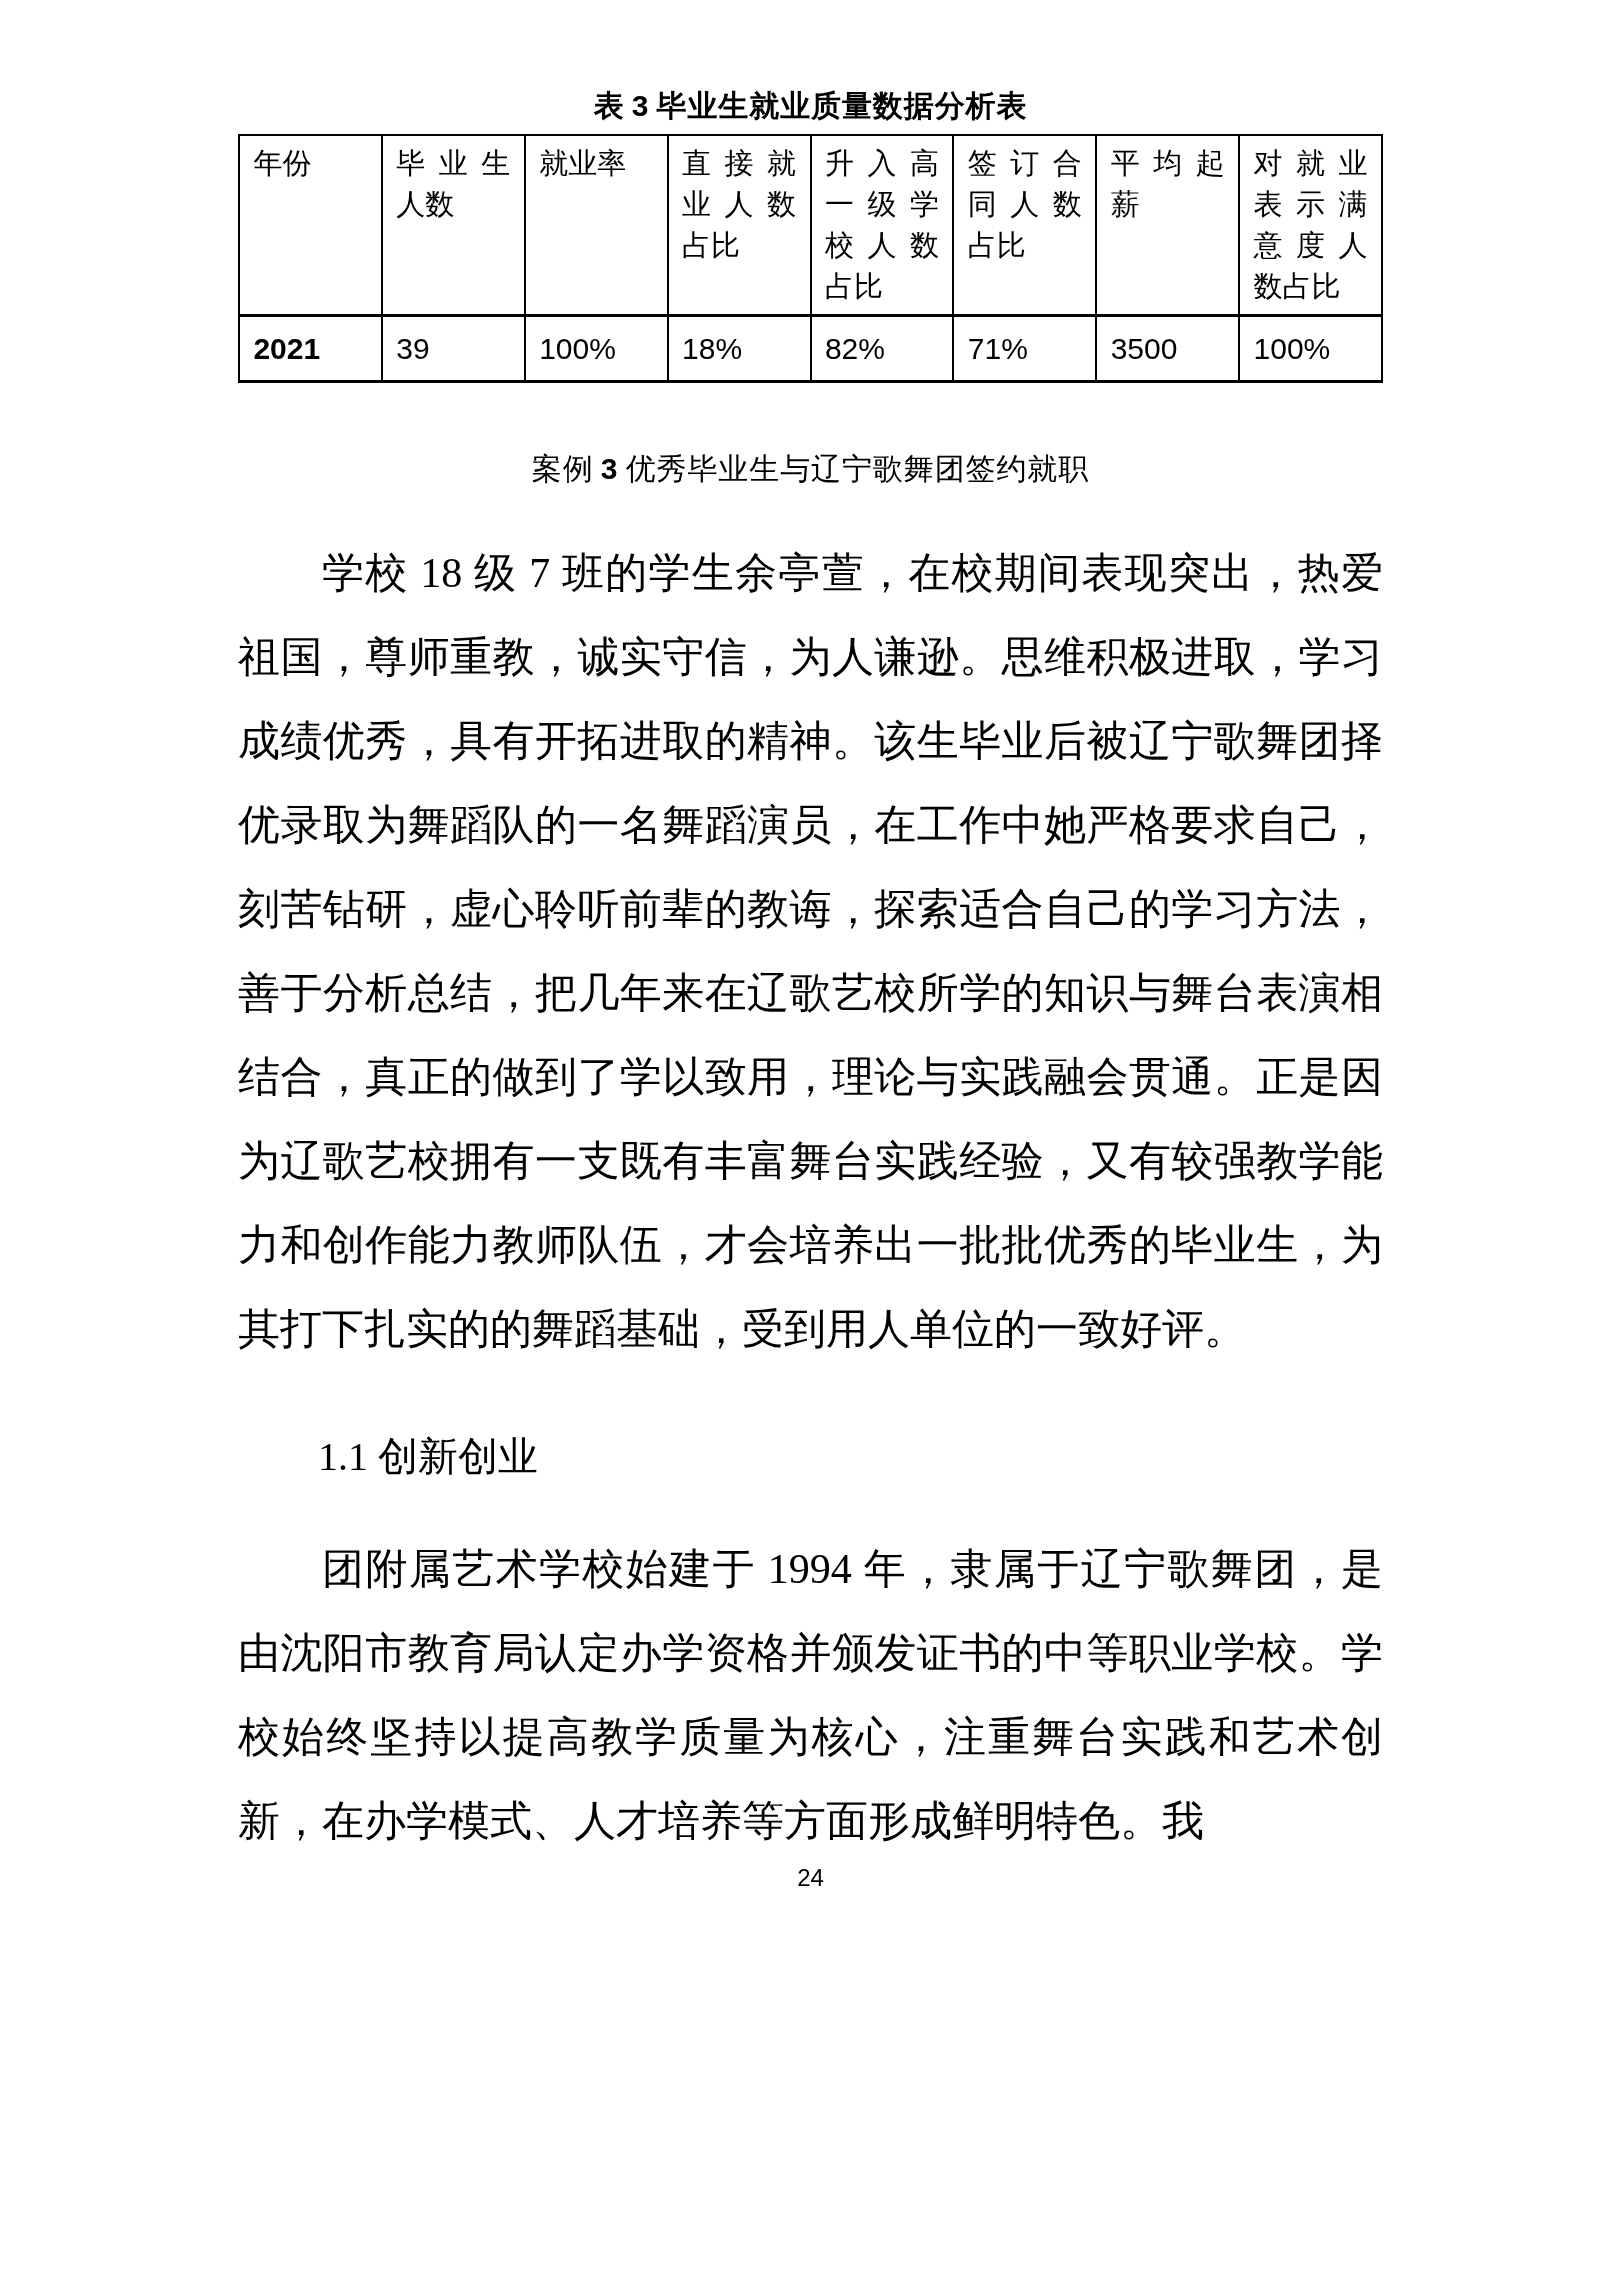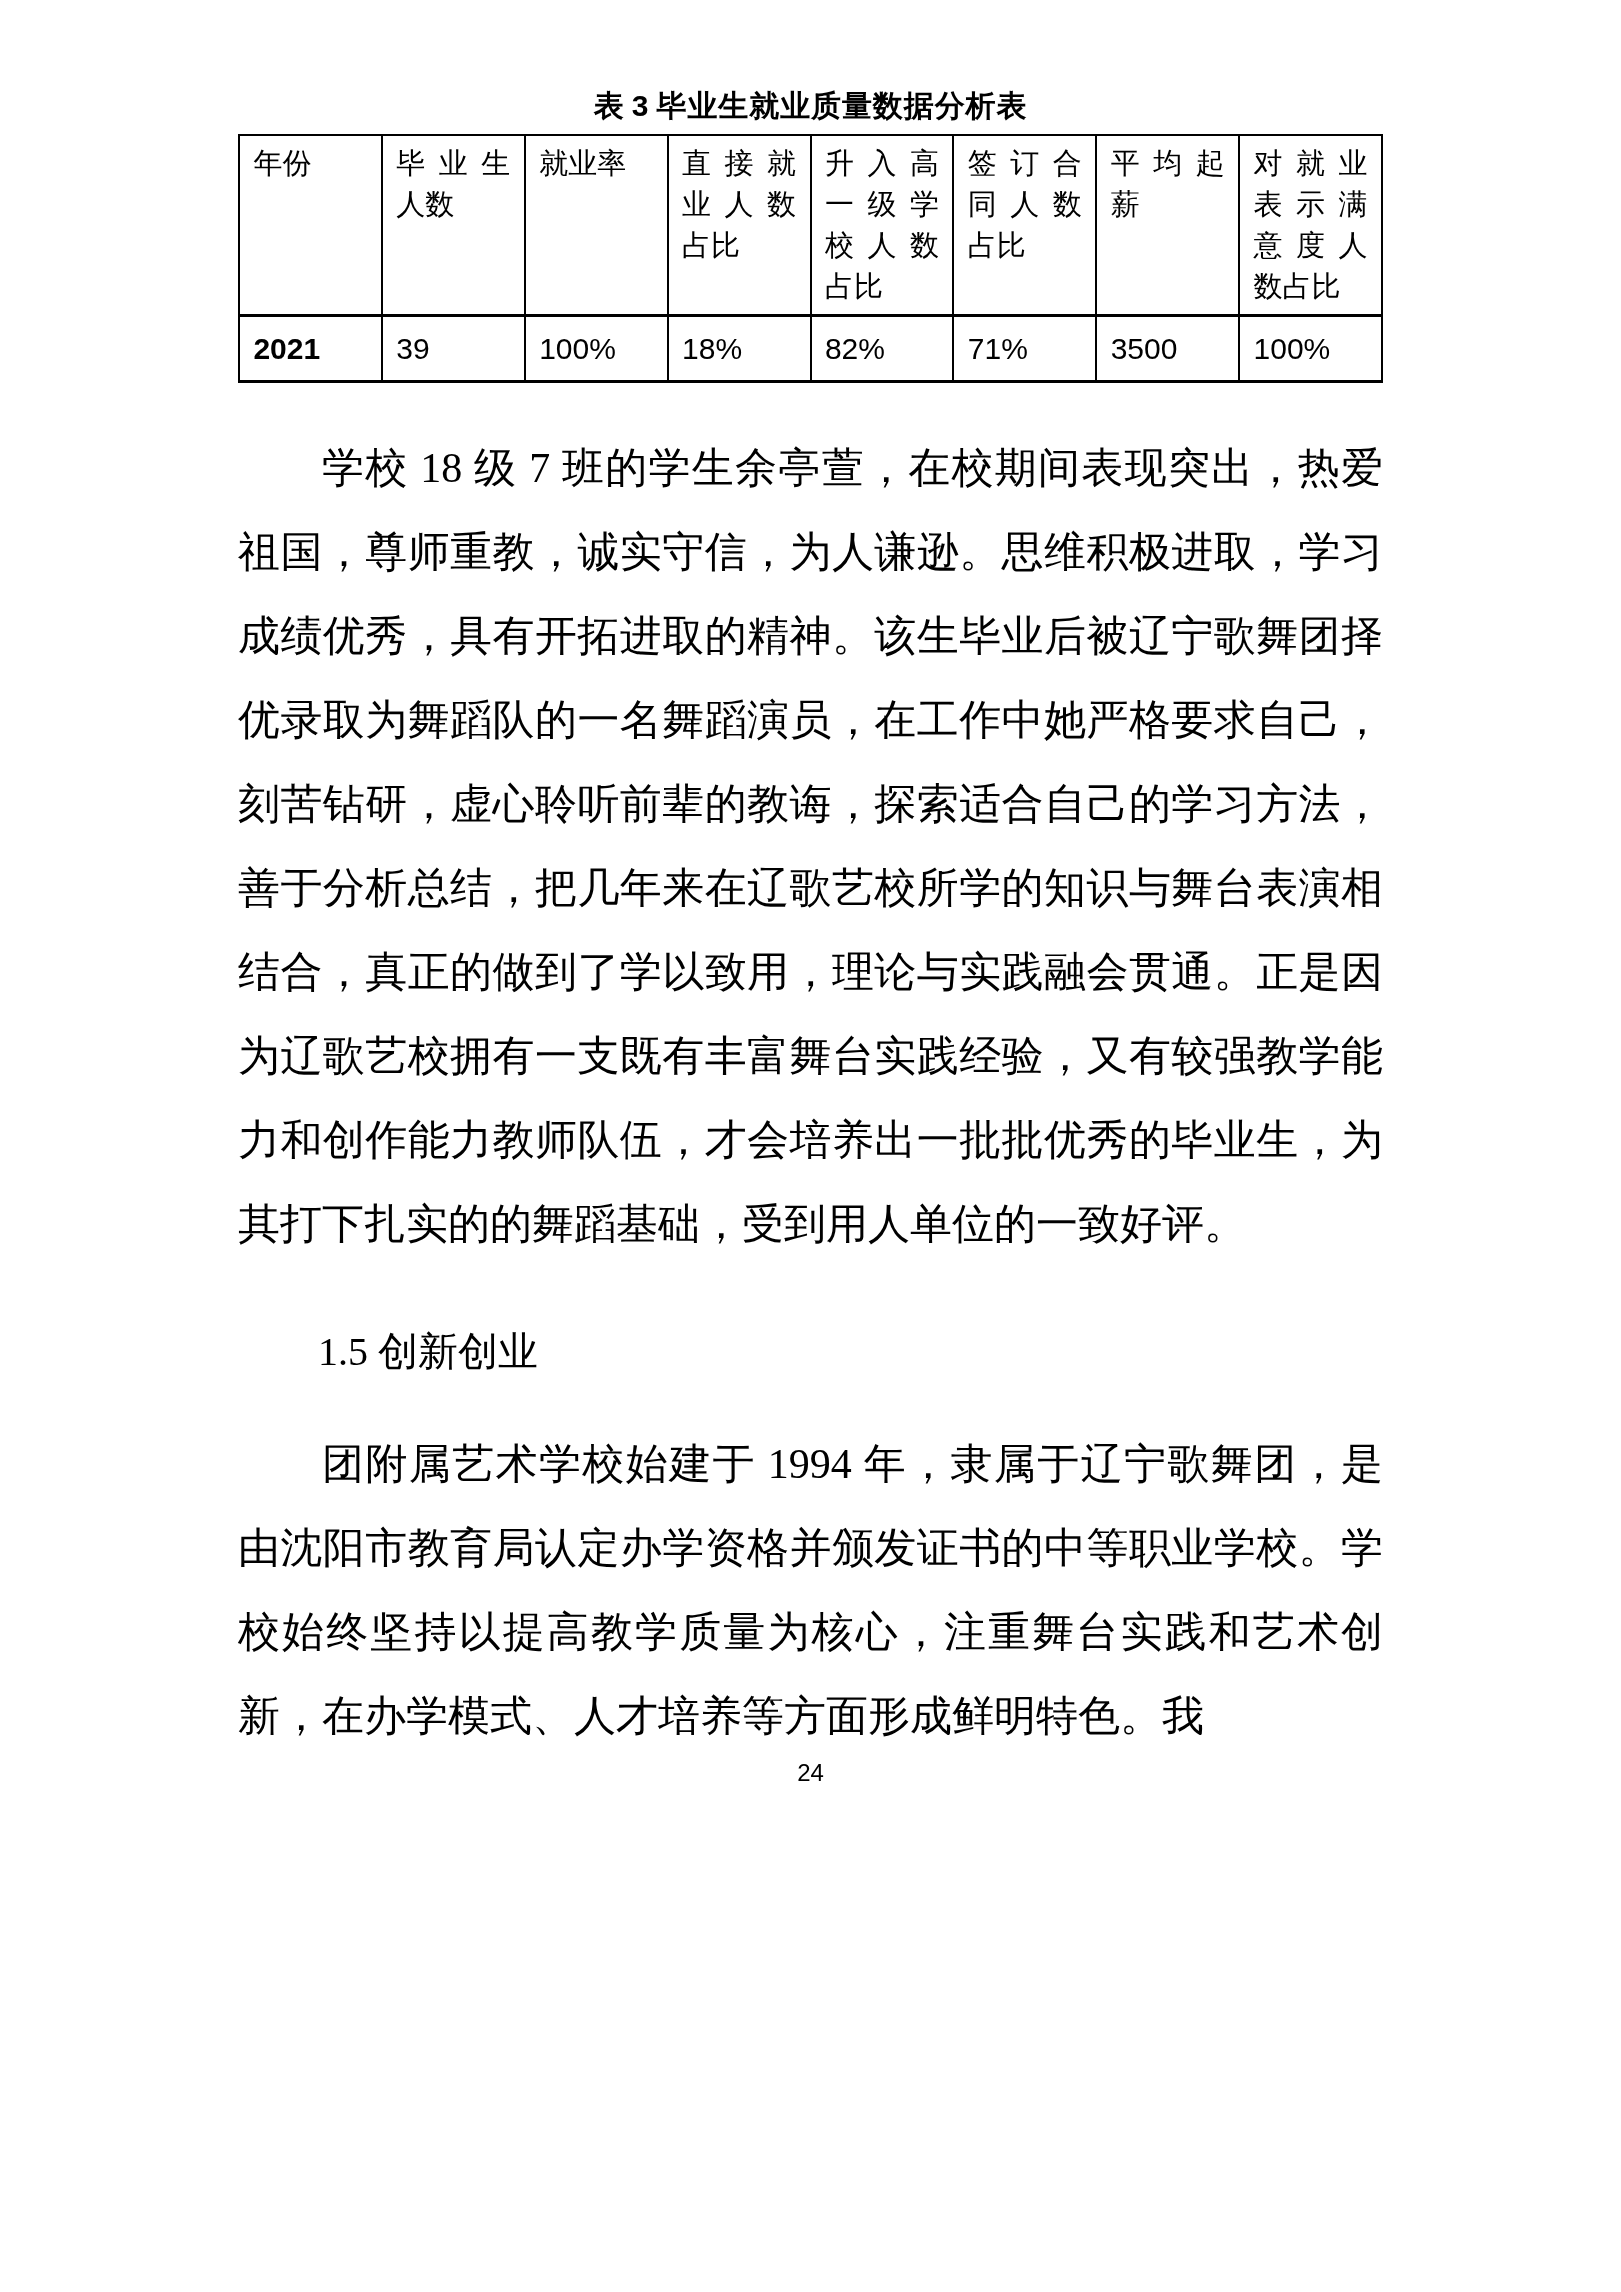--- a/index.html
+++ b/index.html
@@ -141,23 +141,26 @@
         <td>100%</td>
         <td>18%</td>
         <td>82%</td>
         <td>71%</td>
         <td>3500</td>
         <td>100%</td>
       </tr>
     </tbody>
   </table>
 
+  <div class="case-heading">
+    <span>案例</span><span class="num">3</span><span>优秀毕业生与辽宁歌舞团签约就职</span>
+  </div>
 
   <p class="body-para">学校 18 级 7 班的学生余亭萱，在校期间表现突出，热爱祖国，尊师重教，诚实守信，为人谦逊。思维积极进取，学习成绩优秀，具有开拓进取的精神。该生毕业后被辽宁歌舞团择优录取为舞蹈队的一名舞蹈演员，在工作中她严格要求自己，刻苦钻研，虚心聆听前辈的教诲，探索适合自己的学习方法，善于分析总结，把几年来在辽歌艺校所学的知识与舞台表演相结合，真正的做到了学以致用，理论与实践融会贯通。正是因为辽歌艺校拥有一支既有丰富舞台实践经验，又有较强教学能力和创作能力教师队伍，才会培养出一批批优秀的毕业生，为其打下扎实的的舞蹈基础，受到用人单位的一致好评。</p>
 
-  <div class="section-heading">1.5 创新创业</div>
+  <div class="section-heading">1.1 创新创业</div>
 
   <p class="body-para">团附属艺术学校始建于 1994 年，隶属于辽宁歌舞团，是由沈阳市教育局认定办学资格并颁发证书的中等职业学校。学校始终坚持以提高教学质量为核心，注重舞台实践和艺术创新，在办学模式、人才培养等方面形成鲜明特色。我</p>
 
   <div class="page-number">24</div>
 
 </div>
 
 
 </body></html>

